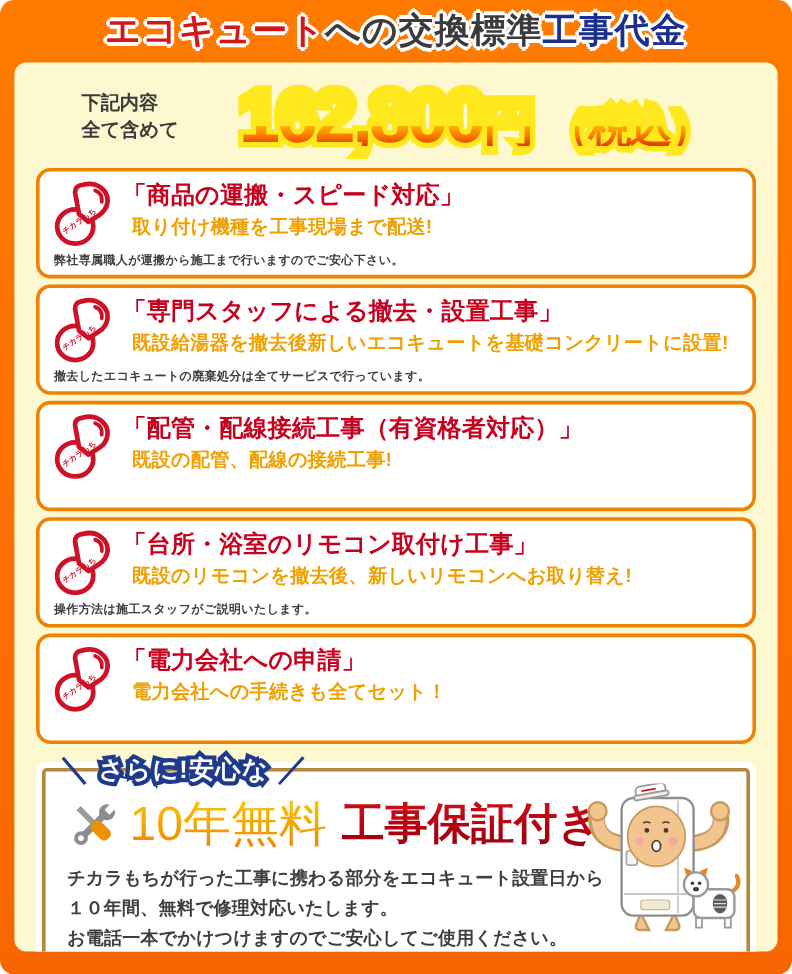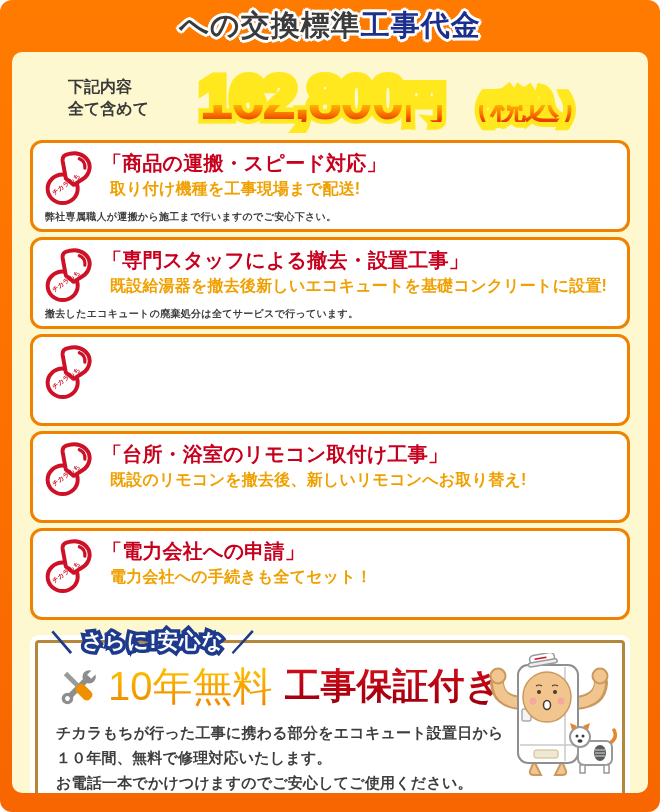--- a/index.html
+++ b/index.html
@@ -138,20 +138,21 @@
     position: absolute; right: 4px; top: 10px;
     width: 132px; height: 124px;
   }
 </style>
 </head>
 <body>
 
 <div class="page">
 
   <div class="header">
+    <span class="t-red">エコキュート</span>
     <span class="t-dark">への交換標準</span>
     <span class="t-navy">工事代金</span>
   </div>
 
   <div class="panel">
 
     <div class="price-row">
       <div class="price-prefix">
         <div>下記内容</div>
         <div>全て含めて</div>
@@ -197,36 +198,41 @@
       </div>
 
       <div class="item">
         <div class="item-head">
           <svg class="arm-icon" viewBox="0 0 60 72">
             <ellipse cx="22" cy="49" rx="19" ry="18" fill="#fff" stroke="#ce1126" stroke-width="5"></ellipse>
             <path d="M26 36 L22 14 Q21 6 30 5 Q41 2 49 8 Q57 14 56 23 Q55 32 47 37 L36 44 Z" fill="#fff" stroke="#ce1126" stroke-width="5" stroke-linejoin="round"></path>
             <path d="M43 11 q8 3 7 12" fill="none" stroke="#ce1126" stroke-width="4" stroke-linecap="round"></path>
             <text x="11" y="57" font-size="8" font-weight="bold" fill="#ce1126" transform="rotate(-35 11 57)">チカラもち</text>
           </svg>
+          <div class="item-titles">
+            <div class="item-title">「配管・配線接続工事（有資格者対応）」</div>
+            <div class="item-sub">既設の配管、配線の接続工事!</div>
+          </div>
         </div>
       </div>
 
       <div class="item">
         <div class="item-head">
           <svg class="arm-icon" viewBox="0 0 60 72">
             <ellipse cx="22" cy="49" rx="19" ry="18" fill="#fff" stroke="#ce1126" stroke-width="5"></ellipse>
             <path d="M26 36 L22 14 Q21 6 30 5 Q41 2 49 8 Q57 14 56 23 Q55 32 47 37 L36 44 Z" fill="#fff" stroke="#ce1126" stroke-width="5" stroke-linejoin="round"></path>
             <path d="M43 11 q8 3 7 12" fill="none" stroke="#ce1126" stroke-width="4" stroke-linecap="round"></path>
             <text x="11" y="57" font-size="8" font-weight="bold" fill="#ce1126" transform="rotate(-35 11 57)">チカラもち</text>
           </svg>
           <div class="item-titles">
             <div class="item-title">「台所・浴室のリモコン取付け工事」</div>
             <div class="item-sub">既設のリモコンを撤去後、新しいリモコンへお取り替え!</div>
           </div>
         </div>
+        <div class="item-desc">操作方法は施工スタッフがご説明いたします。</div>
       </div>
 
       <div class="item">
         <div class="item-head">
           <svg class="arm-icon" viewBox="0 0 60 72">
             <ellipse cx="22" cy="49" rx="19" ry="18" fill="#fff" stroke="#ce1126" stroke-width="5"></ellipse>
             <path d="M26 36 L22 14 Q21 6 30 5 Q41 2 49 8 Q57 14 56 23 Q55 32 47 37 L36 44 Z" fill="#fff" stroke="#ce1126" stroke-width="5" stroke-linejoin="round"></path>
             <path d="M43 11 q8 3 7 12" fill="none" stroke="#ce1126" stroke-width="4" stroke-linecap="round"></path>
             <text x="11" y="57" font-size="8" font-weight="bold" fill="#ce1126" transform="rotate(-35 11 57)">チカラもち</text>
           </svg>

